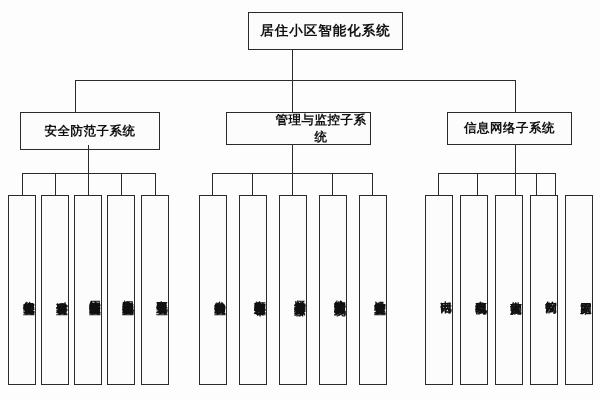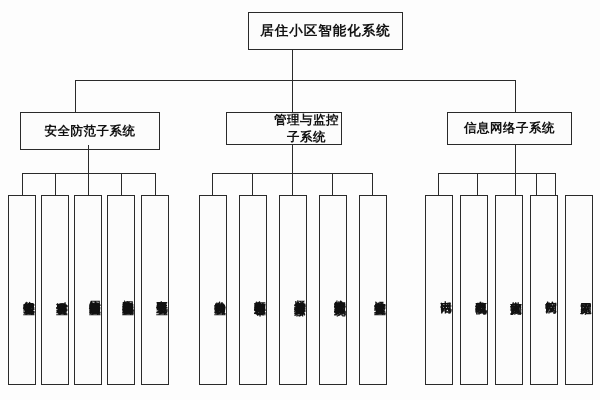--- a/index.html
+++ b/index.html
@@ -106,21 +106,21 @@
   <div class="node leaf" style="left:74px; top:195px; width:28px; height:190px;">
     <span class="leaf-text">周边防越报警装置</span>
   </div>
   <div class="node leaf" style="left:107px; top:195px; width:28px; height:190px;">
     <span class="leaf-text">闭路电视监控装置</span>
   </div>
   <div class="node leaf" style="left:141px; top:195px; width:28px; height:190px;">
     <span class="leaf-text">电子巡更装置</span>
   </div>
 
-  <div class="node branch" style="left:226px; top:112px; width:116px; height:33px;padding-left:45px;">
+  <div class="node branch" style="left:226px; top:112px; width:145px; height:33px;padding-left:45px;">
     <span>管理与监控子系统</span>
   </div>
   <div class="vline" style="left:292px; top:145px; height:28px;"></div>
   <div class="hline" style="left:212px; top:173px; width:160px;"></div>
   <div class="vline" style="left:212px; top:173px; height:22px;"></div>
   <div class="vline" style="left:252px; top:173px; height:22px;"></div>
   <div class="vline" style="left:292px; top:173px; height:22px;"></div>
   <div class="vline" style="left:332px; top:173px; height:22px;"></div>
   <div class="vline" style="left:372px; top:173px; height:22px;"></div>
 

